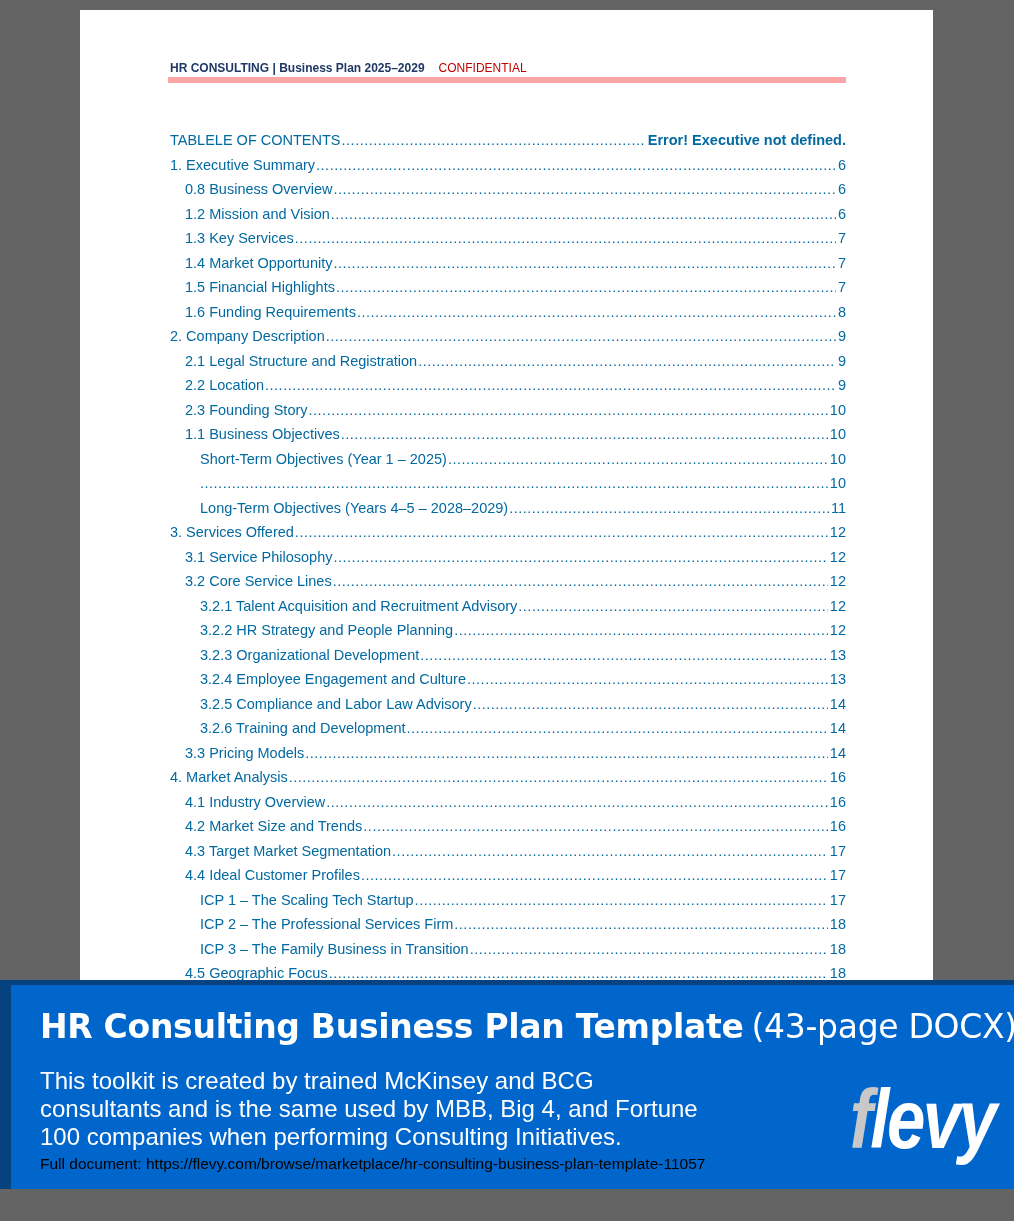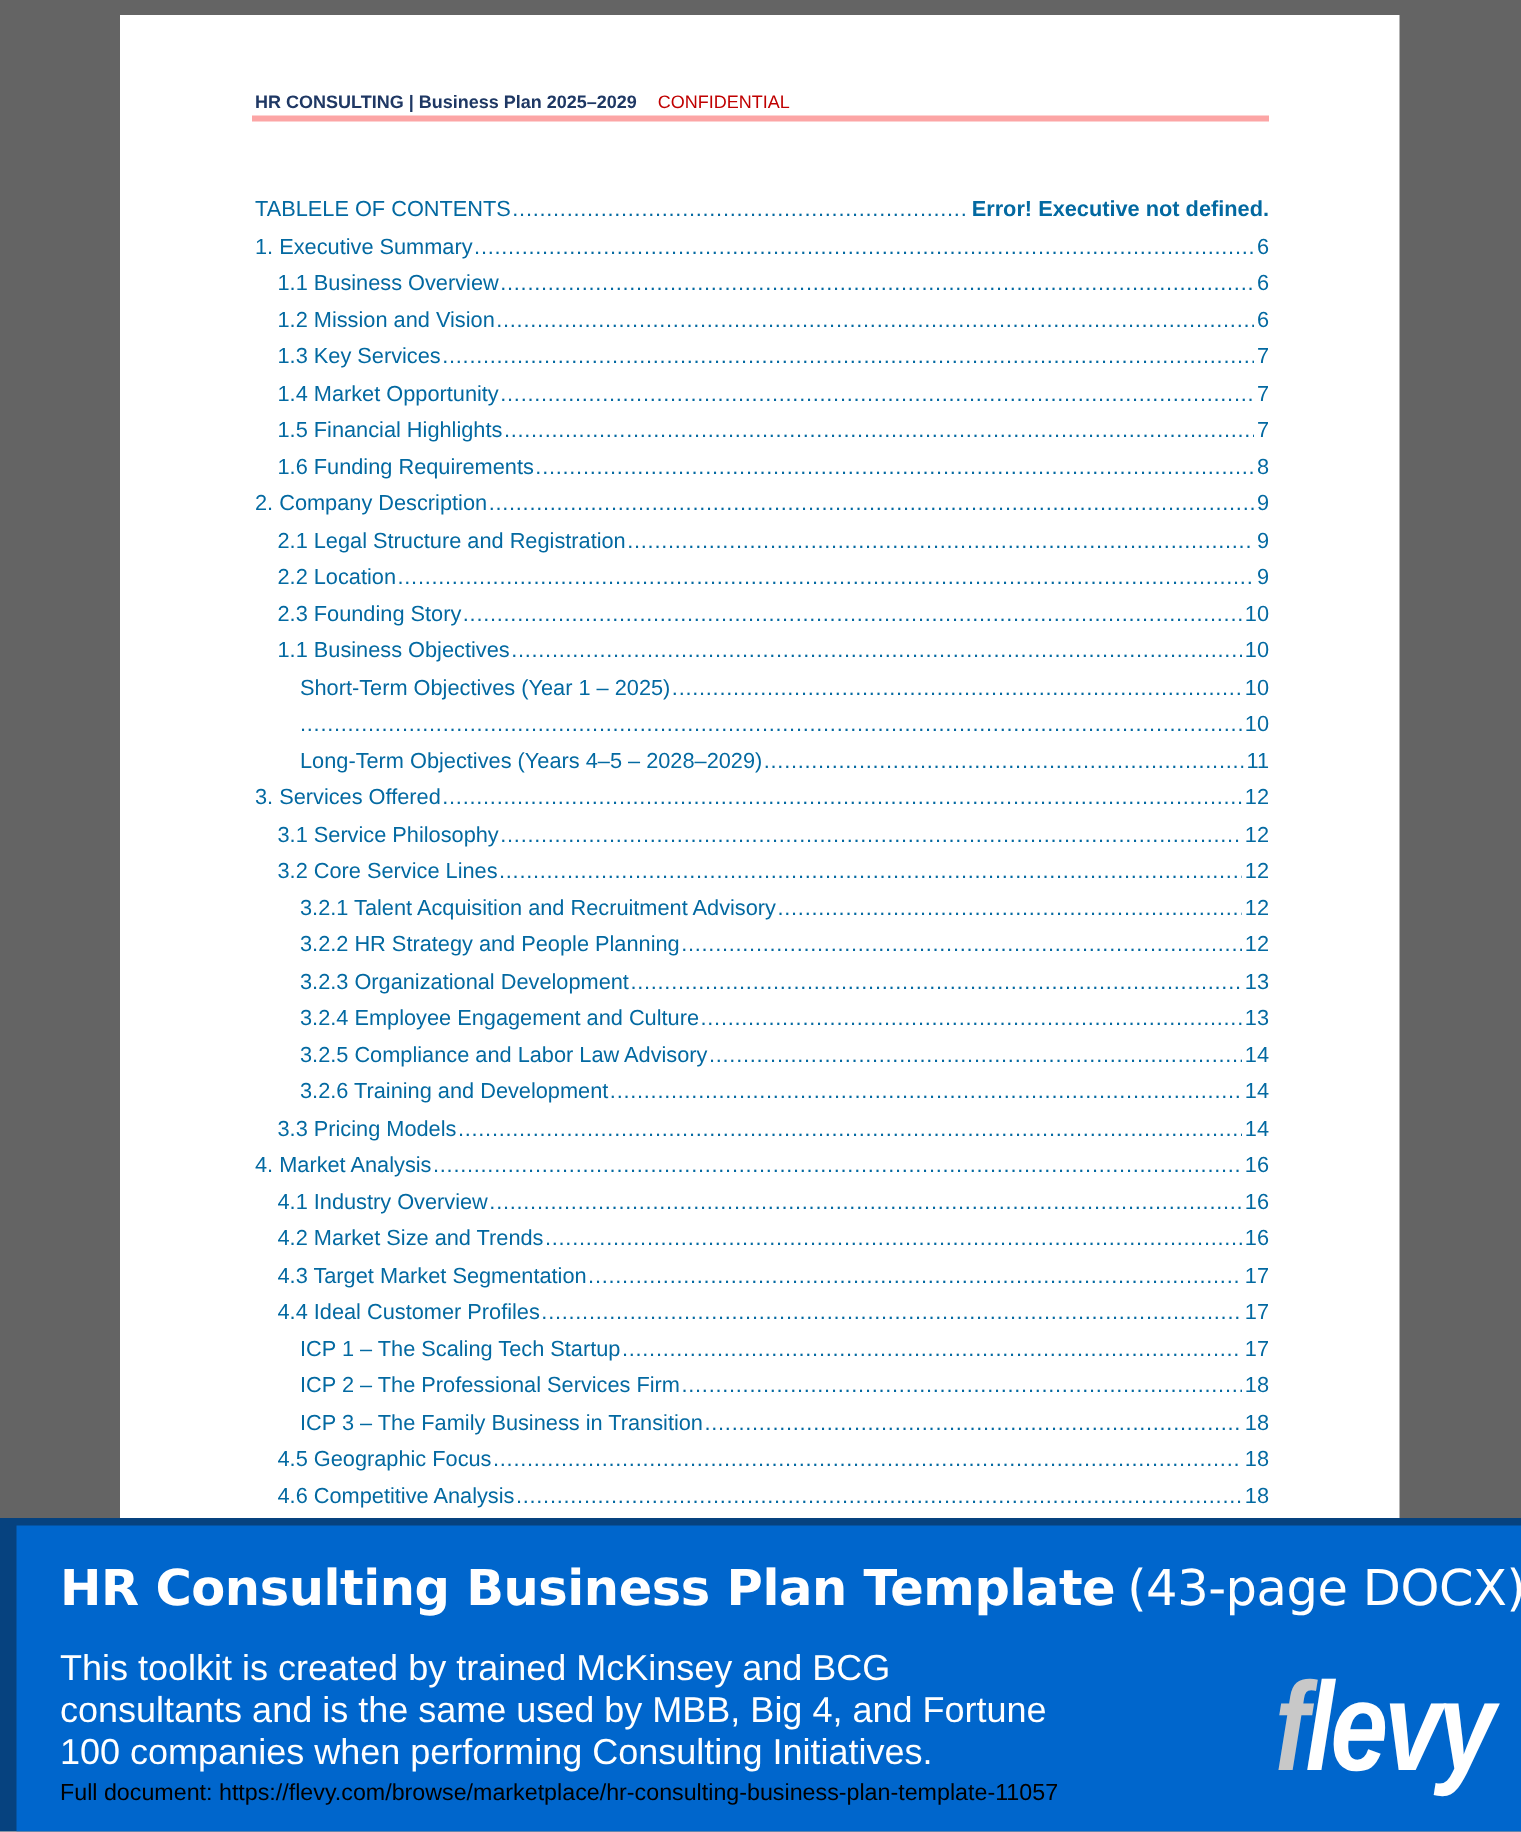--- a/index.html
+++ b/index.html
@@ -21,21 +21,21 @@
       width: 853px;
       height: 1010px;
       background: #ffffff;
     }
     .running-header {
       position: absolute;
       left: 88px;
       top: 51px;
       width: 678px;
       height: 16px;
-      border-bottom: 4px solid #fca5a5;
+      border-bottom: 6px solid #fca5a5;
       font-size: 12px;
       white-space: nowrap;
     }
     .running-header .hdr-main {
       color: #1f3864;
       font-weight: bold;
       margin-left: 2px;
     }
     .running-header .hdr-conf {
       color: #c00000;
@@ -84,21 +84,21 @@
     .toc-row.bold-page .page-num {
       font-weight: bold;
     }
     .lvl-0 { padding-left: 2px; }
     .lvl-1 { padding-left: 17px; }
     .lvl-2 { padding-left: 32px; align-items: center; }
 
     .banner {
       position: absolute;
       left: 0;
-      top: 1012px;
+      top: 980px;
       width: 1014px;
       height: 209px;
       background: #06427f;
     }
     .banner-inner {
       position: absolute;
       left: 11px;
       top: 5px;
       right: 0;
       bottom: 0;
@@ -167,21 +167,21 @@
         <span class="label">TABLELE OF CONTENTS</span>
         <span class="leader"></span>
         <span class="page-num">Error! Executive not defined.</span>
       </div>
       <div class="toc-row lvl-0">
         <span class="label">1. Executive Summary</span>
         <span class="leader"></span>
         <span class="page-num">6</span>
       </div>
       <div class="toc-row lvl-1">
-        <span class="label">1.1 Business Overview</span>
+        <span class="label">0.8 Business Overview</span>
         <span class="leader"></span>
         <span class="page-num">6</span>
       </div>
       <div class="toc-row lvl-1">
         <span class="label">1.2 Mission and Vision</span>
         <span class="leader"></span>
         <span class="page-num">6</span>
       </div>
       <div class="toc-row lvl-1">
         <span class="label">1.3 Key Services</span>

